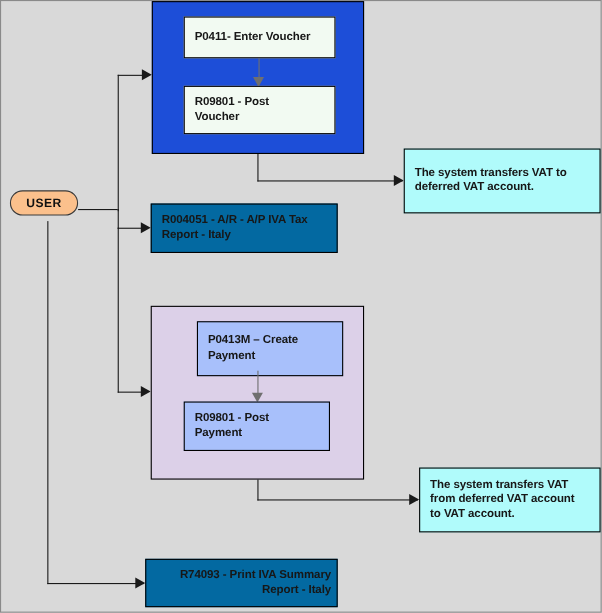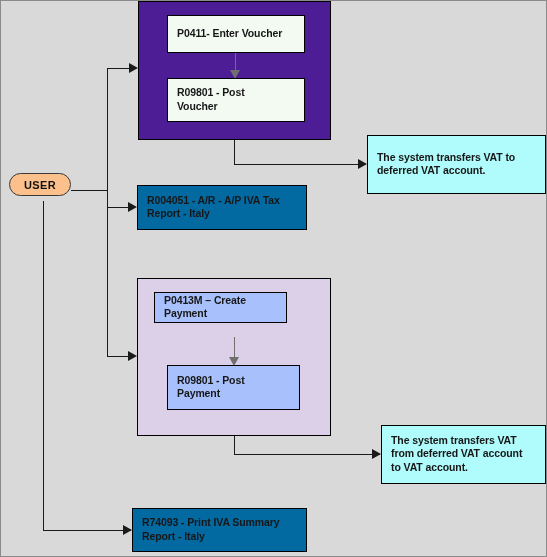--- a/index.html
+++ b/index.html
@@ -38,21 +38,21 @@
     top: 50%;
     transform: translateY(-50%);
     white-space: pre-line;
   }
   
   .group {
     position: absolute;
     box-sizing: border-box;
     border: 1px solid #000000;
   }
-  .group-green { background: #4c1d95; }
+  .group-green { background: #1d4ed8; }
   .group-purple { background: #dcd0e8; }
 
   .box-palegreen { background: #f2faf2; }
   .box-yellow    { background: #0369a1; }
   .box-blue      { background: #a8c0fb; }
   .box-cyan      { background: #b0fbfb; }
 
   
   .user-node {
     position: absolute;
@@ -150,21 +150,21 @@
     </div>
   </div>
 
   <div class="node box-yellow" style="left:136px; top:184px; width:170px; height:45px;">
     <span class="txt">R004051 - A/R - A/P IVA Tax
 Report - Italy</span>
   </div>
 
   <div class="group group-purple" style="left:136px; top:277px; width:194px; height:158px;">
 
-    <div class="node box-blue" style="position:absolute; left:16px; top:13px; width:133px; height:31px;">
+    <div class="node box-blue" style="position:absolute; left:41px; top:13px; width:133px; height:50px;">
       <span class="txt">P0413M – Create
 Payment</span>
     </div>
 
     <div class="vline-grey" style="left:96px; top:58px; height:22px;"></div>
     <div class="arrow-down" style="left:91px; top:78px;"></div>
 
     <div class="node box-blue" style="position:absolute; left:29px; top:86px; width:133px; height:45px;">
       <span class="txt">R09801 - Post
 Payment</span>
@@ -175,18 +175,18 @@
     <span class="txt">The system transfers VAT to
 deferred VAT account.</span>
   </div>
 
   <div class="node box-cyan" style="left:380px; top:424px; width:165px; height:59px;">
     <span class="txt">The system transfers VAT
 from deferred VAT account
 to VAT account.</span>
   </div>
 
-  <div class="node box-yellow" style="left:131px; top:507px; width:175px; height:44px;">
+  <div class="node box-yellow" style="left:131px; top:507px; width:175px; height:44px;text-align:right;">
     <span class="txt">R74093 - Print IVA Summary
 Report - Italy</span>
   </div>
 
 </div>
 
 </body></html>

